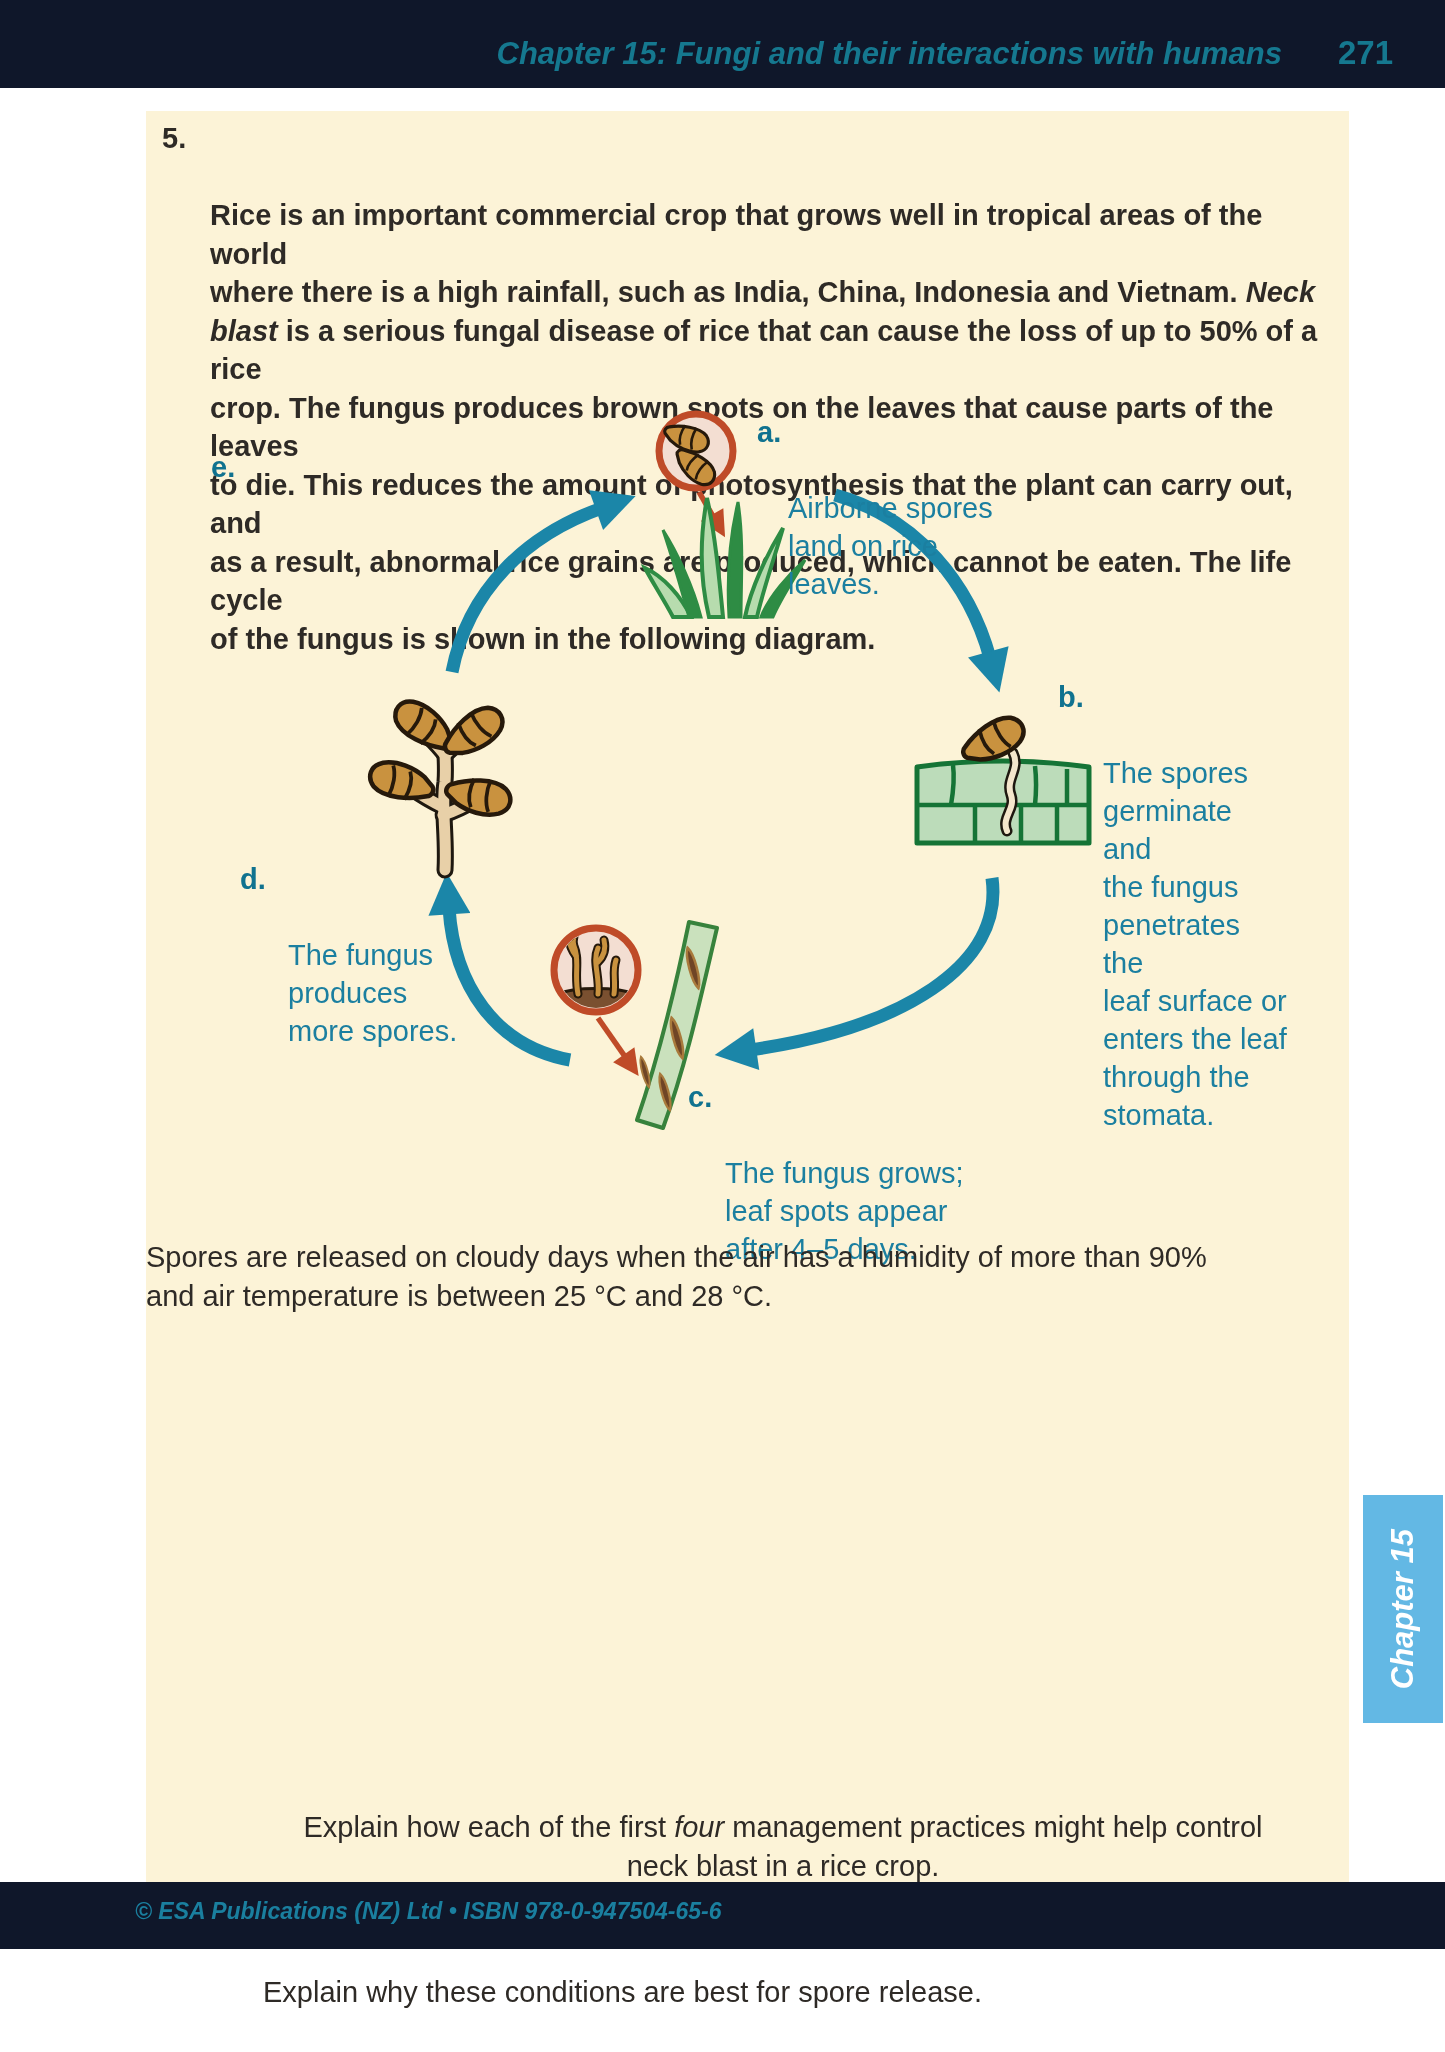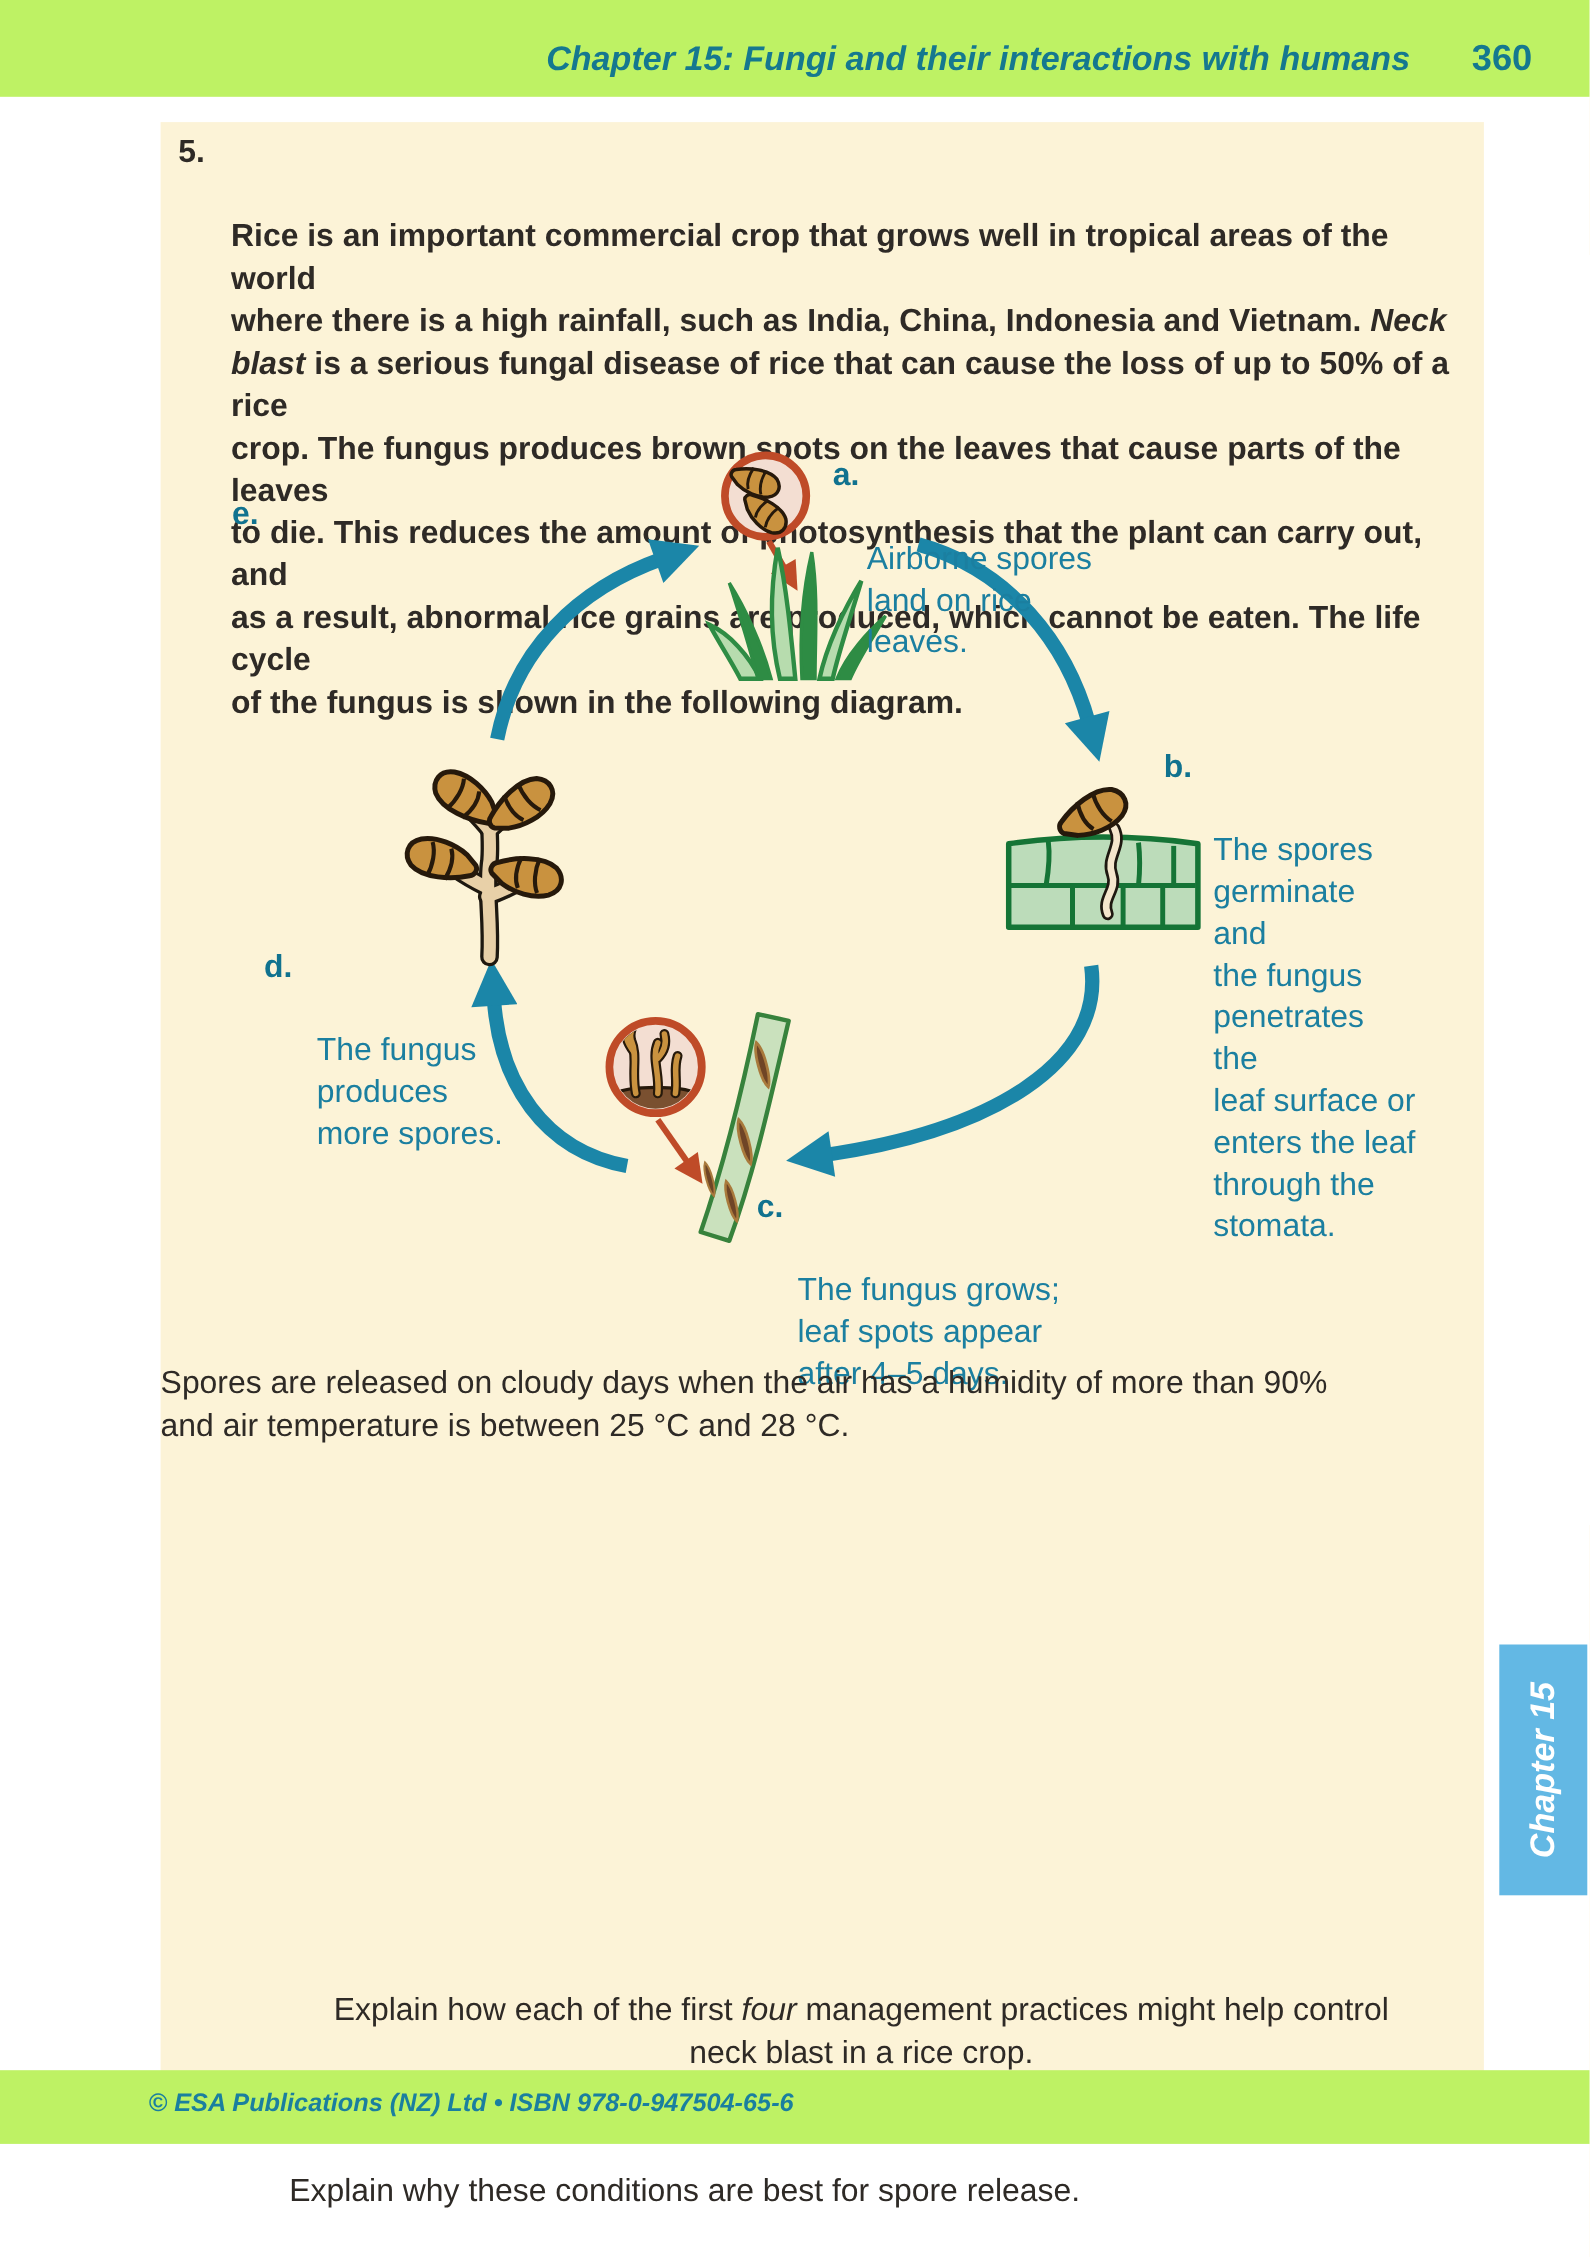--- a/index.html
+++ b/index.html
@@ -1,17 +1,17 @@
 <!DOCTYPE html>
 <html><head>
 <meta charset="utf-8">
 <style>
   html,body{margin:0;padding:0;background:#ffffff;width:1445px;height:2052px;overflow:hidden;
     font-family:"Liberation Sans",sans-serif;}
-  .band{position:absolute;left:0;width:1445px;background:#bef264;}
+  .band{position:absolute;left:0;width:1445px;background:#0f172a;}
   .header-band{top:0;height:88px;}
   .footer-band{top:1882px;height:67px;}
   .header-inner{position:absolute;right:52px;top:34px;display:flex;align-items:baseline;gap:56px;}
   .header-title{font-style:italic;font-weight:bold;font-size:31px;color:#15788f;}
   .header-page{font-weight:bold;font-size:33px;color:#15788f;}
   .footer-text{position:absolute;left:135px;top:16px;font-style:italic;font-weight:bold;
     font-size:23px;color:#1a7f9f;}
   .panel{position:absolute;left:146px;top:111px;width:1203px;height:1834px;background:#fcf3d7;}
   .row{position:absolute;font-size:29px;line-height:38.5px;color:#2e2a26;white-space:pre-line;}
   .hang{position:relative;}
@@ -25,21 +25,21 @@
   .tab span{writing-mode:vertical-rl;transform:rotate(180deg);font-style:italic;font-weight:bold;
     font-size:31px;color:#ffffff;}
   .diagram-svg{position:absolute;left:0;top:289px;}
 </style>
 </head>
 <body>
 
 <div class="band header-band">
   <div class="header-inner">
     <span class="header-title">Chapter 15: Fungi and their interactions with humans</span>
-    <span class="header-page">360</span>
+    <span class="header-page">271</span>
   </div>
 </div>
 
 <div class="panel">
 
   <div class="row hang" style="left:16px;top:8px;width:1160px;">
     <span class="lead">5.</span>
     <span class="btext" style="margin-left:48px;font-weight:bold;"><span>Rice is an important commercial crop that grows well in tropical areas of the world
 where there is a high rainfall, such as India, China, Indonesia and Vietnam. </span><span class="it">Neck
 blast</span><span> is a serious fungal disease of rice that can cause the loss of up to 50% of a rice

